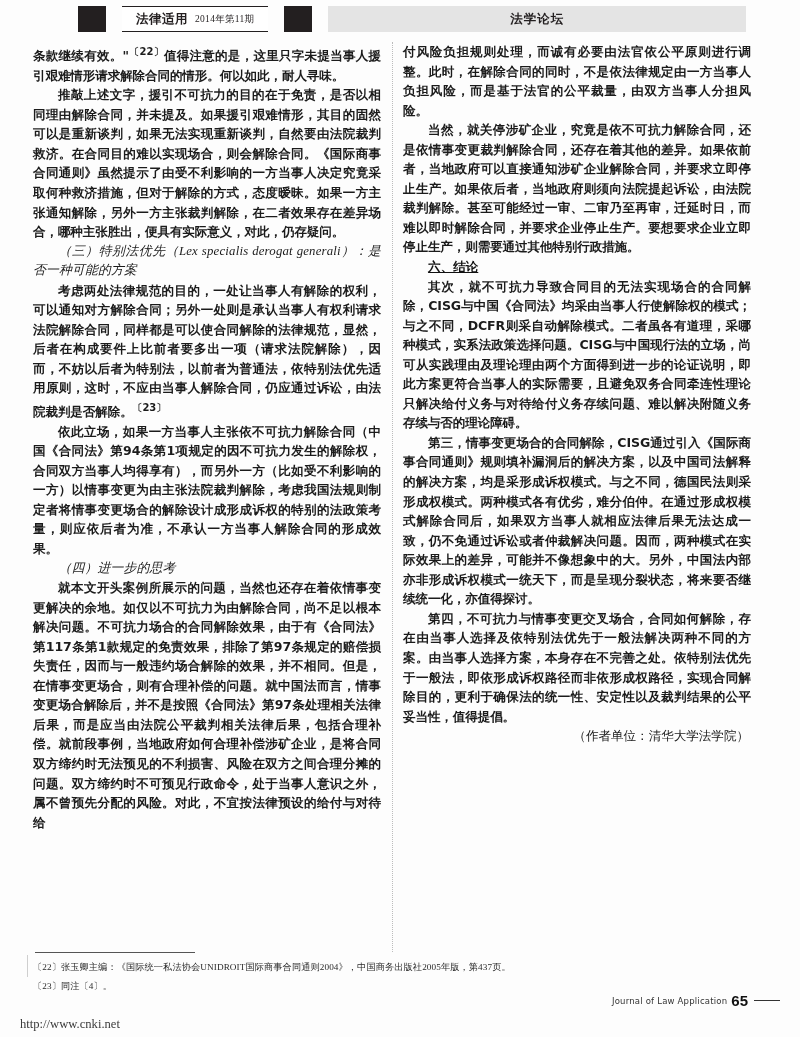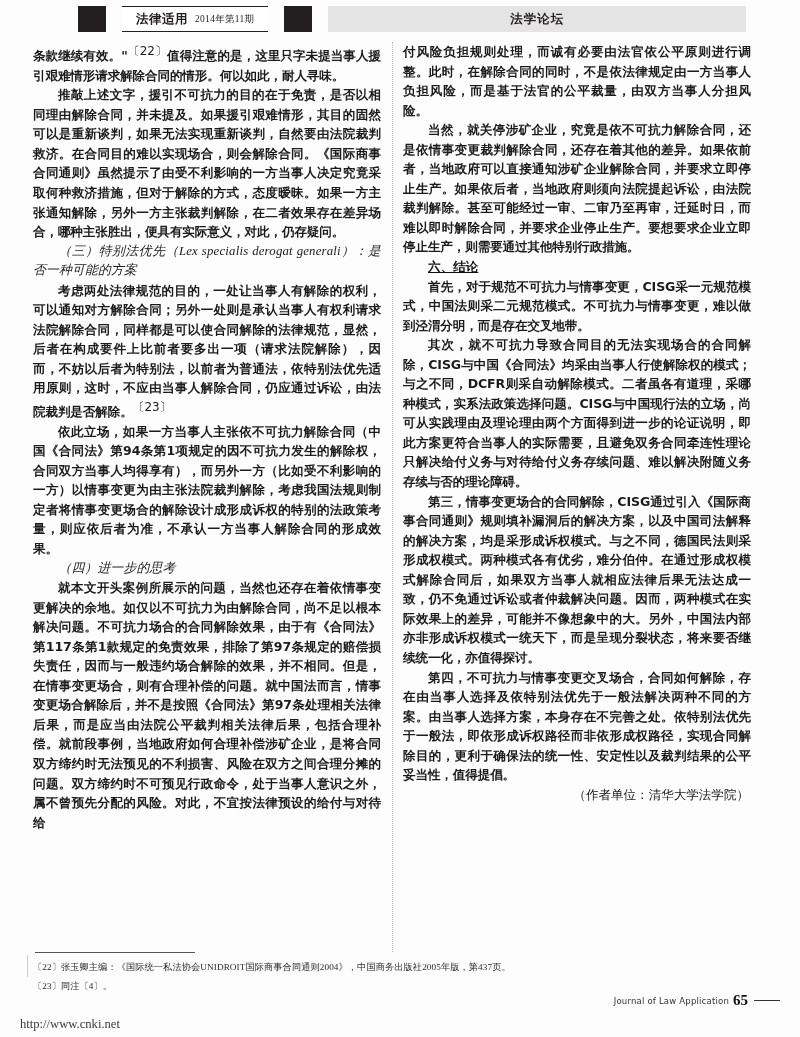--- a/index.html
+++ b/index.html
@@ -137,23 +137,23 @@
     margin: 0;
     font-family: "DejaVu Sans", "Liberation Sans", sans-serif;
     font-size: 12.55px;
     line-height: 19.55px;
     text-indent: 2em;
     font-weight: bold;
     color: #111;
     text-decoration: underline;
   }
   .sup {
-    font-size: 12px;
+    font-size: 10px;
     vertical-align: super;
-    font-weight: normal;
+    font-weight: bold;
   }
   p.signature {
     margin: 0;
     font-family: "DejaVu Sans", "Liberation Sans", sans-serif;
     font-size: 12.55px;
     line-height: 19.55px;
     text-align: right;
     font-weight: 400;
     color: #1b1b1b;
     padding-right: 2px;
@@ -189,21 +189,21 @@
     align-items: center;
     gap: 4px;
   }
   .folio-en {
     font-family: "DejaVu Sans", "Liberation Sans", sans-serif;
     font-size: 8.5px;
     color: #333;
     letter-spacing: 0.2px;
   }
   .folio-num {
-    font-family: Liberation Serif, serif;
+    font-family: Liberation Sans, sans-serif;
     font-size: 15px;
     font-weight: bold;
     color: #111;
   }
   .folio-rule {
     width: 26px;
     border-top: 1px solid #333;
     margin-left: 2px;
   }
 
@@ -269,21 +269,20 @@
         <p class="heading-kai">（四）进一步的思考</p>
         <p class="para indent">就本文开头案例所展示的问题，当然也还存在着依情事变更解决的余地。如仅以不可抗力为由解除合同，尚不足以根本解决问题。不可抗力场合的合同解除效果，由于有《合同法》第117条第1款规定的免责效果，排除了第97条规定的赔偿损失责任，因而与一般违约场合解除的效果，并不相同。但是，在情事变更场合，则有合理补偿的问题。就中国法而言，情事变更场合解除后，并不是按照《合同法》第97条处理相关法律后果，而是应当由法院公平裁判相关法律后果，包括合理补偿。就前段事例，当地政府如何合理补偿涉矿企业，是将合同双方缔约时无法预见的不利损害、风险在双方之间合理分摊的问题。双方缔约时不可预见行政命令，处于当事人意识之外，属不曾预先分配的风险。对此，不宜按法律预设的给付与对待给</p>
       </div>
     <div class="col-gutter">
       <div class="gutter-rule"></div>
     </div>
     <div class="col" id="col-right">
         <p class="para">付风险负担规则处理，而诚有必要由法官依公平原则进行调整。此时，在解除合同的同时，不是依法律规定由一方当事人负担风险，而是基于法官的公平裁量，由双方当事人分担风险。</p>
         <p class="para indent">当然，就关停涉矿企业，究竟是依不可抗力解除合同，还是依情事变更裁判解除合同，还存在着其他的差异。如果依前者，当地政府可以直接通知涉矿企业解除合同，并要求立即停止生产。如果依后者，当地政府则须向法院提起诉讼，由法院裁判解除。甚至可能经过一审、二审乃至再审，迁延时日，而难以即时解除合同，并要求企业停止生产。要想要求企业立即停止生产，则需要通过其他特别行政措施。</p>
         <p class="heading-bold">六、结论</p>
-        <p class="para indent">首先，对于规范不可抗力与情事变更，CISG采一元规范模式，中国法则采二元规范模式。不可抗力与情事变更，难以做到泾渭分明，而是存在交叉地带。</p>
         <p class="para indent">其次，就不可抗力导致合同目的无法实现场合的合同解除，CISG与中国《合同法》均采由当事人行使解除权的模式；与之不同，DCFR则采自动解除模式。二者虽各有道理，采哪种模式，实系法政策选择问题。CISG与中国现行法的立场，尚可从实践理由及理论理由两个方面得到进一步的论证说明，即此方案更符合当事人的实际需要，且避免双务合同牵连性理论只解决给付义务与对待给付义务存续问题、难以解决附随义务存续与否的理论障碍。</p>
         <p class="para indent">第三，情事变更场合的合同解除，CISG通过引入《国际商事合同通则》规则填补漏洞后的解决方案，以及中国司法解释的解决方案，均是采形成诉权模式。与之不同，德国民法则采形成权模式。两种模式各有优劣，难分伯仲。在通过形成权模式解除合同后，如果双方当事人就相应法律后果无法达成一致，仍不免通过诉讼或者仲裁解决问题。因而，两种模式在实际效果上的差异，可能并不像想象中的大。另外，中国法内部亦非形成诉权模式一统天下，而是呈现分裂状态，将来要否继续统一化，亦值得探讨。</p>
         <p class="para indent">第四，不可抗力与情事变更交叉场合，合同如何解除，存在由当事人选择及依特别法优先于一般法解决两种不同的方案。由当事人选择方案，本身存在不完善之处。依特别法优先于一般法，即依形成诉权路径而非依形成权路径，实现合同解除目的，更利于确保法的统一性、安定性以及裁判结果的公平妥当性，值得提倡。</p>
         <p class="signature">（作者单位：清华大学法学院）</p>
       </div>
   </div>
 
   <div class="scan-edge"></div>
   <div id="footnotes">
     <div class="fn-rule"></div>

